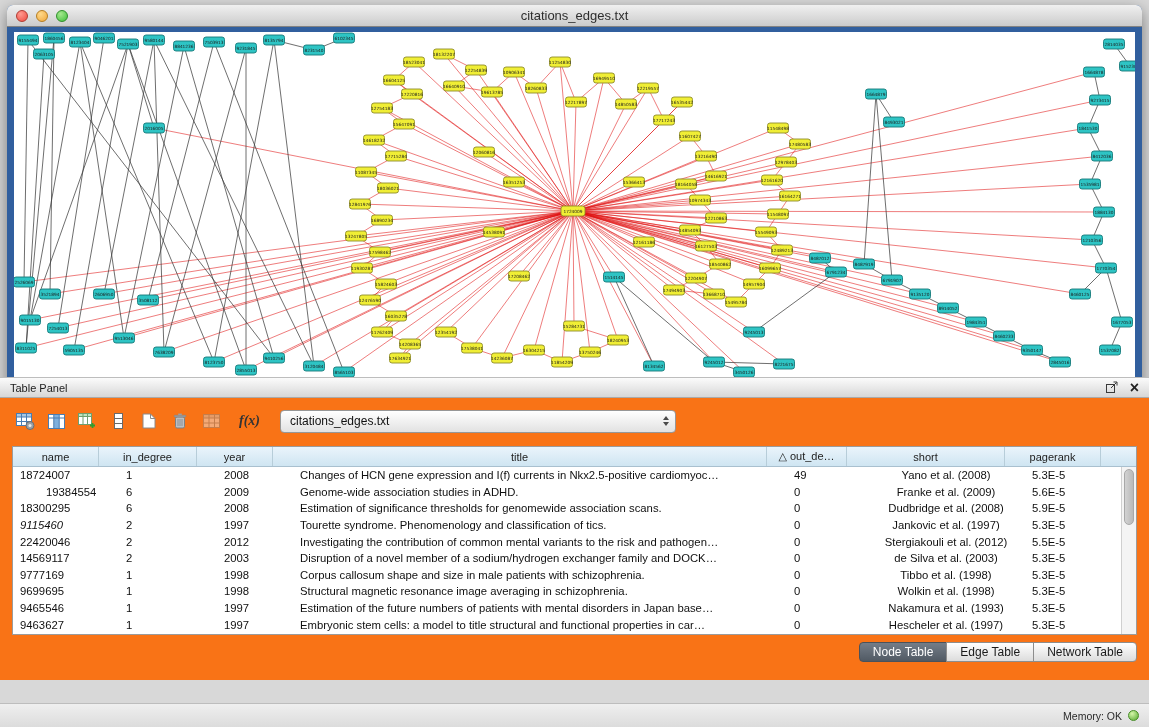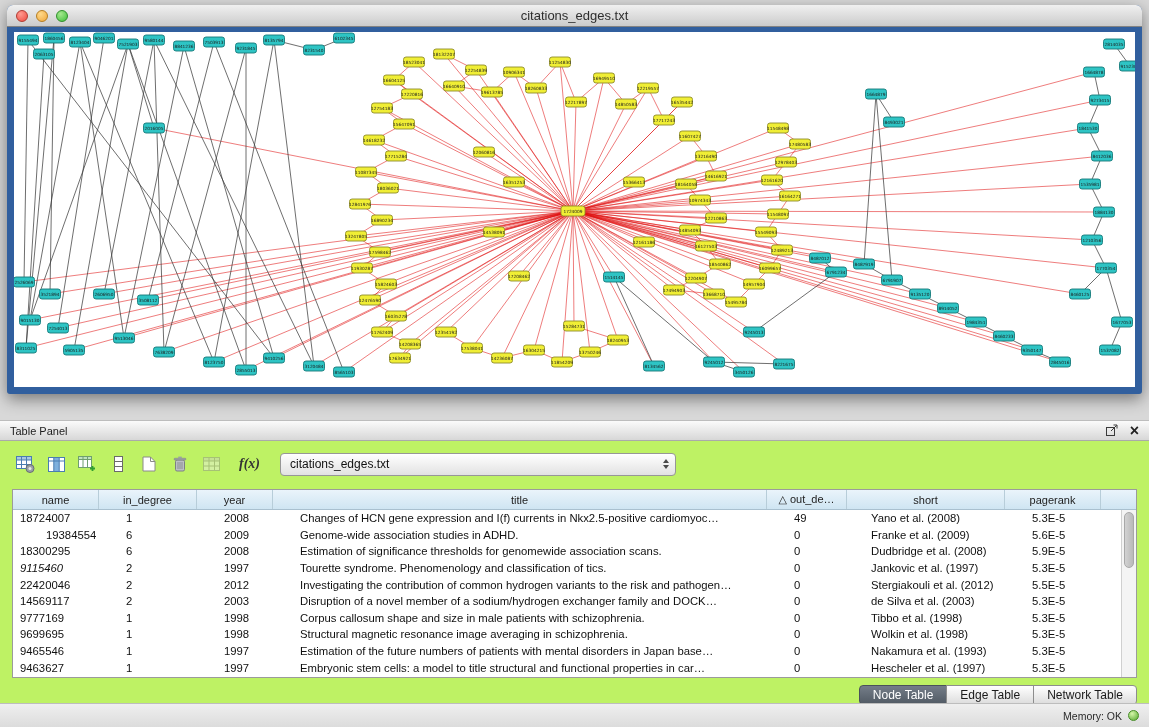--- a/index.html
+++ b/index.html
@@ -16,41 +16,41 @@
 .light.green{background:radial-gradient(circle at 35% 30%,#a6e88f,#3fbf3a);border:1px solid #2f8f2a}
 .canvas-frame{position:absolute;top:23px;left:0;right:0;bottom:0;padding:4px 7px 7px}
 #gsvg{width:100%;height:100%;background:#fff;display:block}
 .er{stroke:#e01313;stroke-width:.65;opacity:.85}
 .ek{stroke:#3a3a3a;stroke-width:.8;opacity:.92}
 .ny{fill:#f0ee35;stroke:#8e8c2a;stroke-width:.9}
 .nt{fill:#2ec4c4;stroke:#157979;stroke-width:.9}
 .nl{font-size:4.3px;text-anchor:middle;fill:#1c1c1c;font-family:"DejaVu Sans",sans-serif}
 
 
-.table-panel{position:absolute;left:0;top:420px;width:1149px;height:303px;background:#bef264}
+.table-panel{position:absolute;left:0;top:377px;width:1149px;height:303px;background:#f97316}
 .panel-header{height:21px;background:linear-gradient(#fbfbfb,#d7d7d7);border-top:1px solid #bdbdbd;border-bottom:1px solid #aaa;display:flex;align-items:center;padding:0 10px;font-size:11px;color:#1d1d1d}
 .panel-header .spacer{flex:1}
 .close-btn{font-size:16px;font-weight:bold;color:#222;margin-left:12px;line-height:1}
 .panel-body{padding:7px 12px 0}
 .toolbar{display:flex;align-items:center;height:32px}
 .tb{width:26px;height:26px;display:flex;align-items:center;justify-content:center;margin-right:5px}
 .fx{font-family:"Liberation Serif",serif;font-style:italic;font-weight:bold;font-size:14px;color:#333;margin:0 4px 0 10px}
 .dropdown{width:396px;height:23px;margin-left:16px;border:1px solid #979797;border-radius:4px;background:linear-gradient(#fff,#e2e2e2);display:flex;align-items:center;padding-left:9px;font-size:12px;color:#111;position:relative;box-shadow:inset 0 1px 0 #fff}
 .stepper{position:absolute;right:6px;top:0;bottom:0;display:flex;flex-direction:column;justify-content:center;gap:2px}
 .stepper .up{width:0;height:0;border-left:3.5px solid transparent;border-right:3.5px solid transparent;border-bottom:4.5px solid #4a4a4a}
 .stepper .dn{width:0;height:0;border-left:3.5px solid transparent;border-right:3.5px solid transparent;border-top:4.5px solid #4a4a4a}
 .table-wrap{margin-top:9px;width:1125px;height:189px;border:1px solid #9b9b9b;background:#fff;position:relative}
 .thead{display:flex;height:20px;background:linear-gradient(#eaf4fb,#cfe5f2);border-bottom:1px solid #a9c0cf}
 .th{display:flex;align-items:center;justify-content:center;font-size:11px;color:#222;border-right:1px solid #b7cdd9;height:100%;white-space:nowrap;overflow:hidden}
 .th.stub{border-right:none}
 .tbody{position:absolute;top:20px;left:0;right:15px;bottom:0;overflow:hidden}
 .trow{display:flex;height:16.6px;align-items:center}
 .td{font-size:11.3px;color:#101010;white-space:nowrap;overflow:hidden;text-overflow:ellipsis;padding:0 4px}
 .td.left{text-align:left;padding-left:7px}
-.td.center{text-align:left}
+.td.center{text-align:center}
 .vscroll{position:absolute;top:20px;right:0;bottom:0;width:15px;background:#f4f4f4;border-left:1px solid #d0d0d0}
 .thumb{margin:2px;height:56px;border-radius:6px;background:linear-gradient(90deg,#d2d2d2,#b9b9b9);border:1px solid #a8a8a8}
 .tabs-row{height:24px;display:flex;justify-content:flex-end;align-items:center;margin-top:5px}
 .seg{height:20px;padding:0 13px;font-size:12px;border:1px solid #8d8d8d;background:linear-gradient(#fff,#dcdcdc);color:#1a1a1a;margin-left:-1px;font-family:inherit}
 .seg:first-child{border-radius:4px 0 0 4px;margin-left:0}
 .seg:last-child{border-radius:0 4px 4px 0}
 .seg.sel{background:linear-gradient(#747d88,#515a64);color:#fff;border-color:#4a525b}
 
 
 .statusbar{position:absolute;left:0;bottom:0;width:1149px;height:24px;background:linear-gradient(#efefef,#dcdcdc);border-top:1px solid #bdbdbd;display:flex;align-items:center;justify-content:flex-end;padding-right:10px;font-size:10.5px;color:#2b2b2b;gap:6px}
@@ -704,21 +704,21 @@
               <div class="td left" style="width: 76px;">1997</div>
               <div class="td left" style="width: 494px;">Tourette syndrome. Phenomenology and classification of tics.</div>
               <div class="td left" style="width: 80px;">0</div>
               <div class="td center" style="width: 158px;">Jankovic et al. (1997)</div>
               <div class="td left" style="width: 96px;">5.3E-5</div>
             </div>
             <div class="trow">
               <div class="td left" style="width: 106px;">22420046</div>
               <div class="td left" style="width: 98px;">2</div>
               <div class="td left" style="width: 76px;">2012</div>
-              <div class="td left" style="width: 494px;">Investigating the contribution of common hydrogen variants to the risk and pathogen…</div>
+              <div class="td left" style="width: 494px;">Investigating the contribution of common mental variants to the risk and pathogen…</div>
               <div class="td left" style="width: 80px;">0</div>
               <div class="td center" style="width: 158px;">Stergiakouli et al. (2012)</div>
               <div class="td left" style="width: 96px;">5.5E-5</div>
             </div>
             <div class="trow">
               <div class="td left" style="width: 106px;">14569117</div>
               <div class="td left" style="width: 98px;">2</div>
               <div class="td left" style="width: 76px;">2003</div>
               <div class="td left" style="width: 494px;">Disruption of a novel member of a sodium/hydrogen exchanger family and DOCK…</div>
               <div class="td left" style="width: 80px;">0</div>

